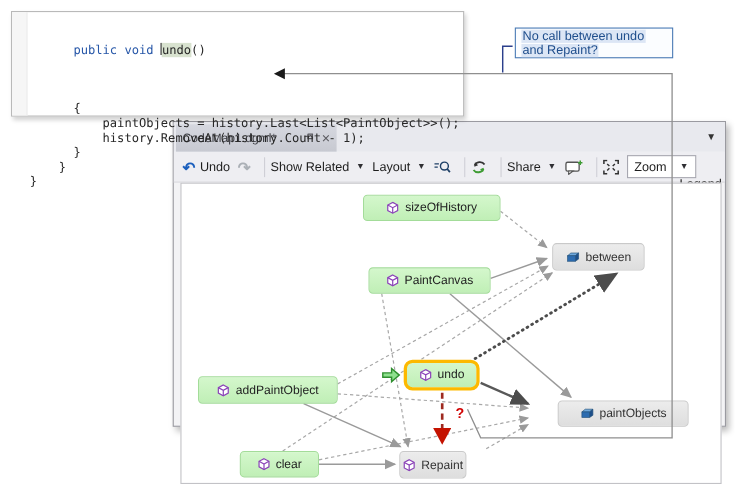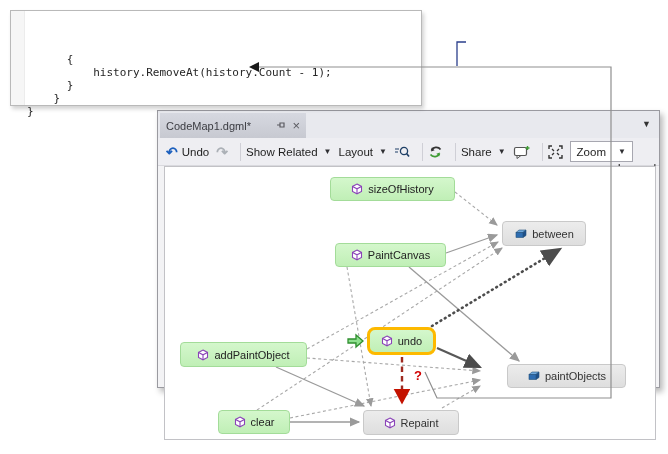--- a/index.html
+++ b/index.html
@@ -65,24 +65,29 @@
   #overlay-svg{position:absolute;left:0;top:0;width:668px;height:454px;z-index:60;pointer-events:none;}
 </style>
 </head>
 <body>
 
 <div id="root">
 
   <div id="code-window">
     <div id="code-margin"></div>
     <div id="code-lines">
+      <div><span>      </span><span class="kw">public void </span><span class="caret"></span><span class="sel-word">undo</span><span>()</span></div>
       
-    <div>      {</div><div>          history.RemoveAt(history.Count - 1);</div><div>      }</div><div>    }</div><div>}</div></div>
-  </div>
-
+    <div>      {</div><div>          paintObjects = history.Last&lt;List&lt;PaintObject&gt;&gt;();</div><div>          history.RemoveAt(history.Count - 1);</div><div>      }</div><div>    }</div><div>}</div></div>
+  </div>
+
+  <div id="callout">
+    <div><span>No call between undo</span></div>
+    <div><span>and Repaint?</span></div>
+  </div>
 
   <div id="map-window">
     <div id="tabstrip">
       <div id="doc-tab">
         <span class="tab-title">CodeMap1.dgml*</span>
         <span class="tab-ico"><svg width="10" height="10" viewBox="0 0 10 10">
               <path d="M1 5 H4 M4 2.5 V7.5 M4 3 H8 V7 H4" fill="none" stroke="#5a5a60" stroke-width="1.2"></path>
             </svg></span>
         <span class="tab-ico" style="font-size:13px;">×</span>
       </div>
@@ -231,21 +236,21 @@
           </svg>
           <span>paintObjects</span>
         </div>
         <div class="node green" style="left: 218px; top: 410px; width: 72px; height: 24px;">
           <svg width="12" height="12" viewBox="0 0 12 12">
             <path d="M6 1 L10.5 3.4 L10.5 8.4 L6 10.8 L1.5 8.4 L1.5 3.4 Z" fill="#ffffff" stroke="#8b44b8" stroke-width="1.1"></path>
             <path d="M1.5 3.4 L6 5.8 L10.5 3.4 M6 5.8 L6 10.8" fill="none" stroke="#8b44b8" stroke-width="1.1"></path>
           </svg>
           <span>clear</span>
         </div>
-        <div class="node gray" style="left: 363px; top: 410px; width: 96px; height: 25px;">
+        <div class="node gray" style="left: 363px; top: 410px; width: 61px; height: 25px;">
           <svg width="12" height="12" viewBox="0 0 12 12">
             <path d="M6 1 L10.5 3.4 L10.5 8.4 L6 10.8 L1.5 8.4 L1.5 3.4 Z" fill="#ffffff" stroke="#8b44b8" stroke-width="1.1"></path>
             <path d="M1.5 3.4 L6 5.8 L10.5 3.4 M6 5.8 L6 10.8" fill="none" stroke="#8b44b8" stroke-width="1.1"></path>
           </svg>
           <span>Repaint</span>
         </div>
       </div>
     <div id="question-mark" style="left: 414px; top: 368px; color: rgb(209, 0, 0);">?</div>
   </div>
 

